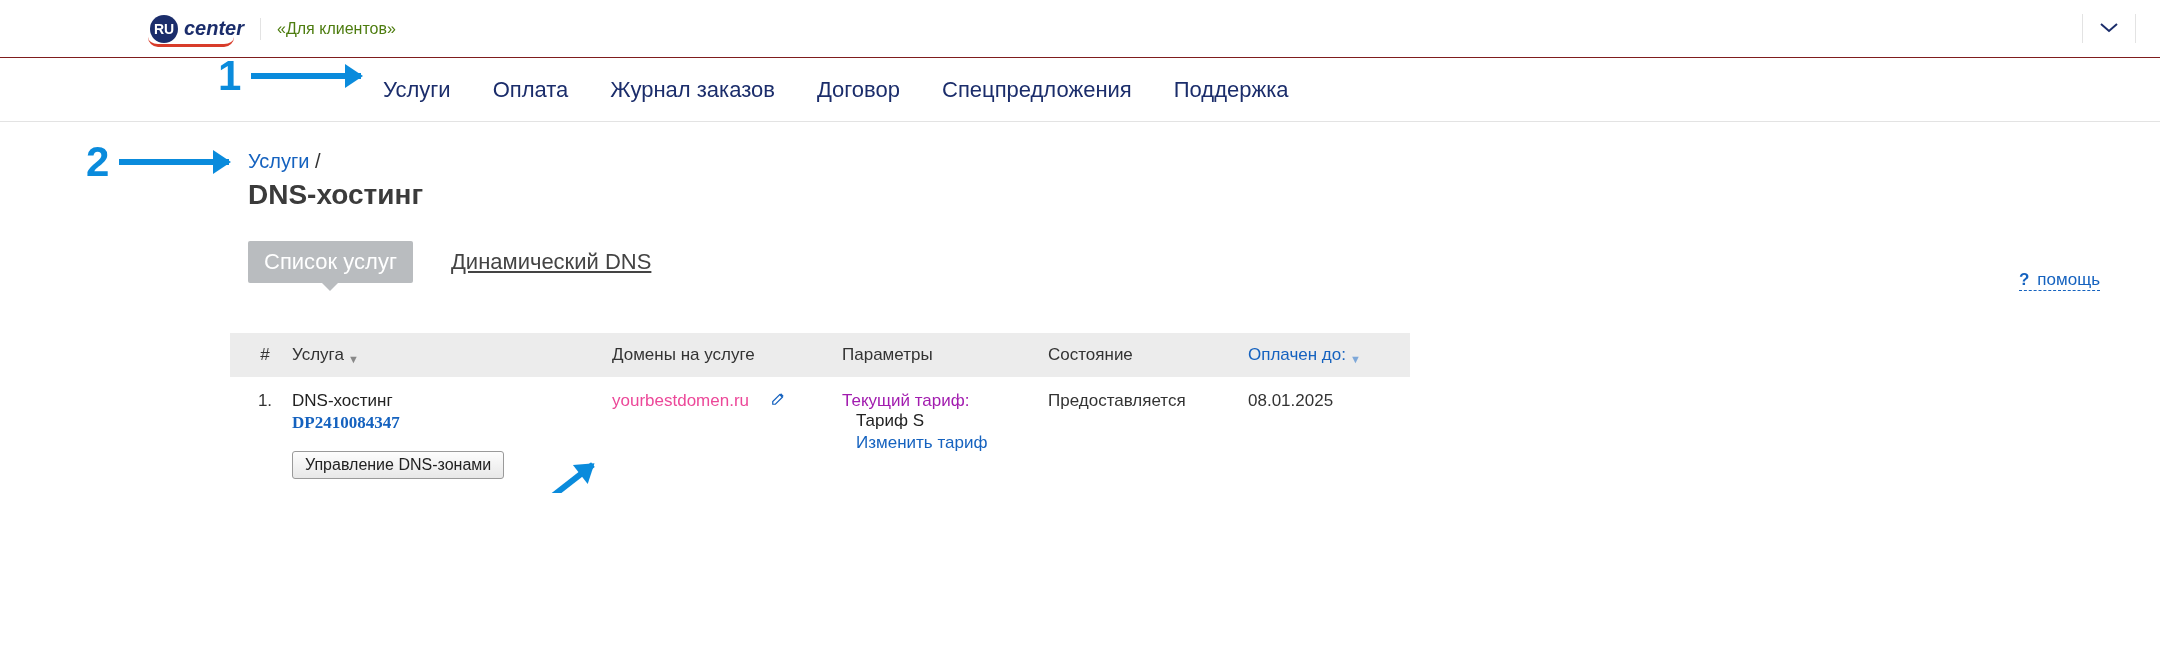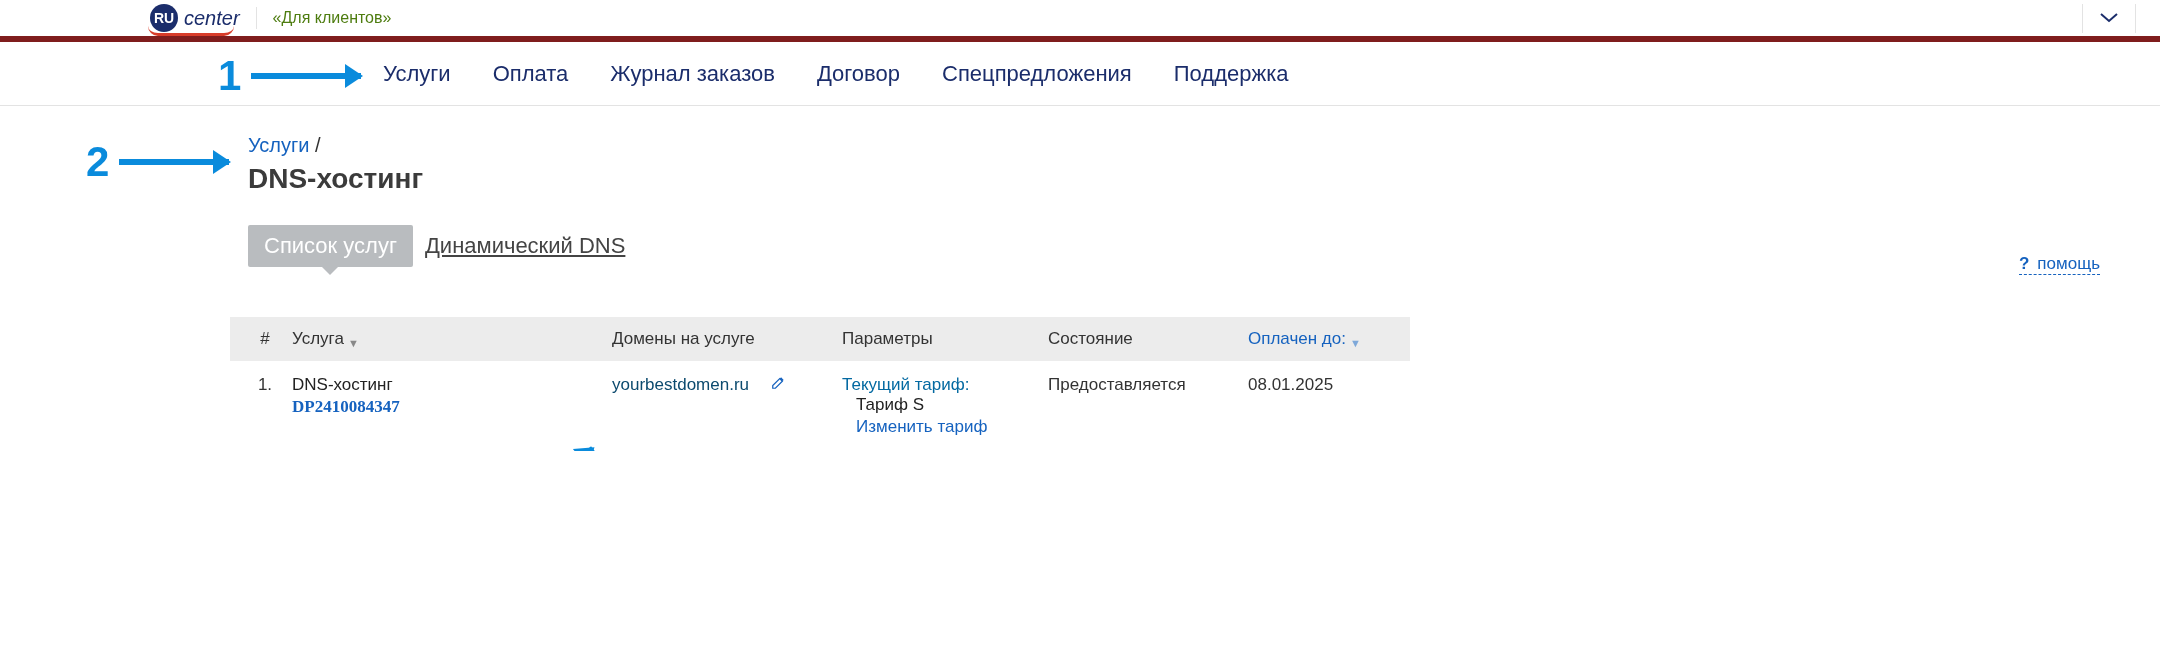--- a/index.html
+++ b/index.html
@@ -9,27 +9,27 @@
     font-size: 18px;
     color: #333;
     background: #fff;
     width: 2160px;
   }
 
   
   .topbar {
     display: flex;
     align-items: center;
-    border-bottom: 6px solid #7f1d1d;
-    height: 42px;
+    border-bottom: 1px solid #7f1d1d;
+    height: 58px;
     padding-left: 150px;
     padding-right: 24px;
   }
   .logo { display: flex; align-items: center; gap: 2px; }
-  .logo-text { color: #1b2d6b; font-style: italic; font-weight: 400; font-size: 20px; margin-left: 4px; }
+  .logo-text { color: #1b2d6b; font-style: italic; font-weight: 700; font-size: 20px; margin-left: 4px; }
   .logo-circle {
     width: 28px; height: 28px; border-radius: 50%;
     background: #1b2d6b; color: #fff; font-weight: 700; font-size: 14px;
     display: flex; align-items: center; justify-content: center;
     position: relative;
   }
   .logo-arc {
     position: absolute; bottom: -4px; left: -2px; width: 86px; height: 10px;
     border-bottom: 3px solid #d83c2a; border-radius: 0 0 80px 80px;
   }
@@ -62,21 +62,21 @@
     padding-top: 28px;
     position: relative;
   }
 
   .breadcrumb { font-size: 20px; color: #333; }
   .breadcrumb a { color: #1562bf; text-decoration: none; }
   .page-title { font-size: 28px; color: #3b3b3b; margin-top: 6px; }
 
   
   .subtabs {
-    display: flex; align-items: center; gap: 12px;
+    display: flex; align-items: center; gap: 38px;
     margin-top: 30px; margin-bottom: 50px;
     font-size: 22px;
   }
   .subtab {
     color: #444; text-decoration: underline; cursor: pointer;
     padding: 6px 0;
   }
   .subtab.active {
     background: #b9bcbf; color: #fff; text-decoration: none;
     padding: 8px 16px; border-radius: 2px; position: relative;
@@ -117,23 +117,23 @@
   .tbl-head .sortable { display: inline-flex; align-items: flex-end; gap: 4px; }
   .sort-caret { font-size: 11px; color: #888; }
   .th-paid { color: #1562bf; }
   .th-paid .sort-caret { color: #7ea8d9; }
 
   .cell { padding-left: 4px; }
   .cell.num { text-align: center; }
 
   .svc-name { color: #222; }
   .svc-id { color: #1562bf; font-weight: 700; margin-top: 2px; font-family: Liberation Serif, serif; }
-  .domain-link { color: #0c4a6e; text-decoration: none; display: inline-flex; align-items: flex-start; gap: 22px; }
+  .domain-link { color: #ec4899; text-decoration: none; display: inline-flex; align-items: flex-start; gap: 22px; }
   .edit-icon svg { width: 14px; height: 14px; }
-  .param-line { color: #0369a1; }
+  .param-line { color: #a21caf; }
   .param-sub { padding-left: 14px; color: #222; }
   .change-link { color: #1562bf; padding-left: 14px; text-decoration: none; display: inline-block; margin-top: 2px; }
 
   .manage-btn {
     margin-top: 18px;
     background: linear-gradient(#fdfdfd, #e8e8e8);
     border: 1px solid #9a9a9a; border-radius: 3px;
     padding: 4px 12px; font-size: 16px; cursor: pointer;
     color: #222;
   }
@@ -256,20 +256,21 @@
             <span class="sort-caret">▼</span>
           </span>
         </div>
       </div>
 
       <div class="tbl-row">
         <div class="cell num">1.</div>
         <div class="cell">
           <div class="svc-name">DNS-хостинг</div>
           <div class="svc-id">DP2410084347</div>
+          <button class="manage-btn">Управление DNS-зонами</button>
         </div>
         <div class="cell">
           <a class="domain-link">
             <span>yourbestdomen.ru</span>
             <span class="edit-icon">
               <svg viewBox="0 0 16 16">
                   <path d="M2 14 L2 11 L10 3 L13 6 L5 14 Z M11 2 L14 5" stroke="#1562bf" stroke-width="1.4" fill="none"></path>
                 </svg>
             </span>
           </a>

